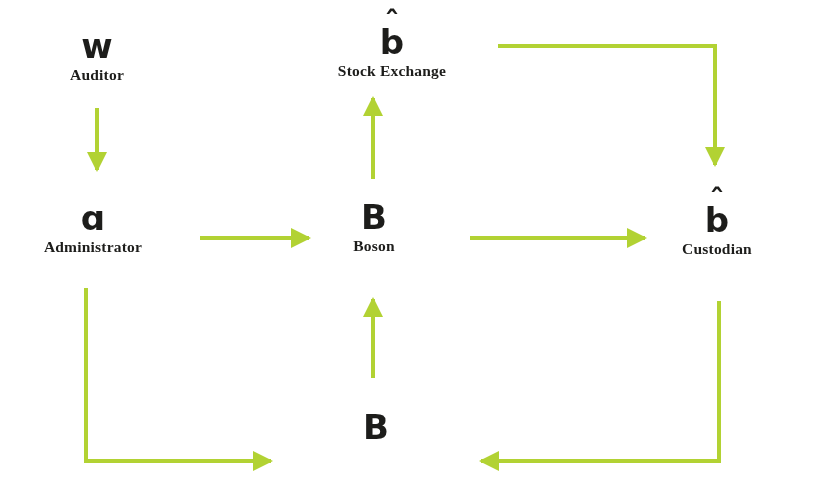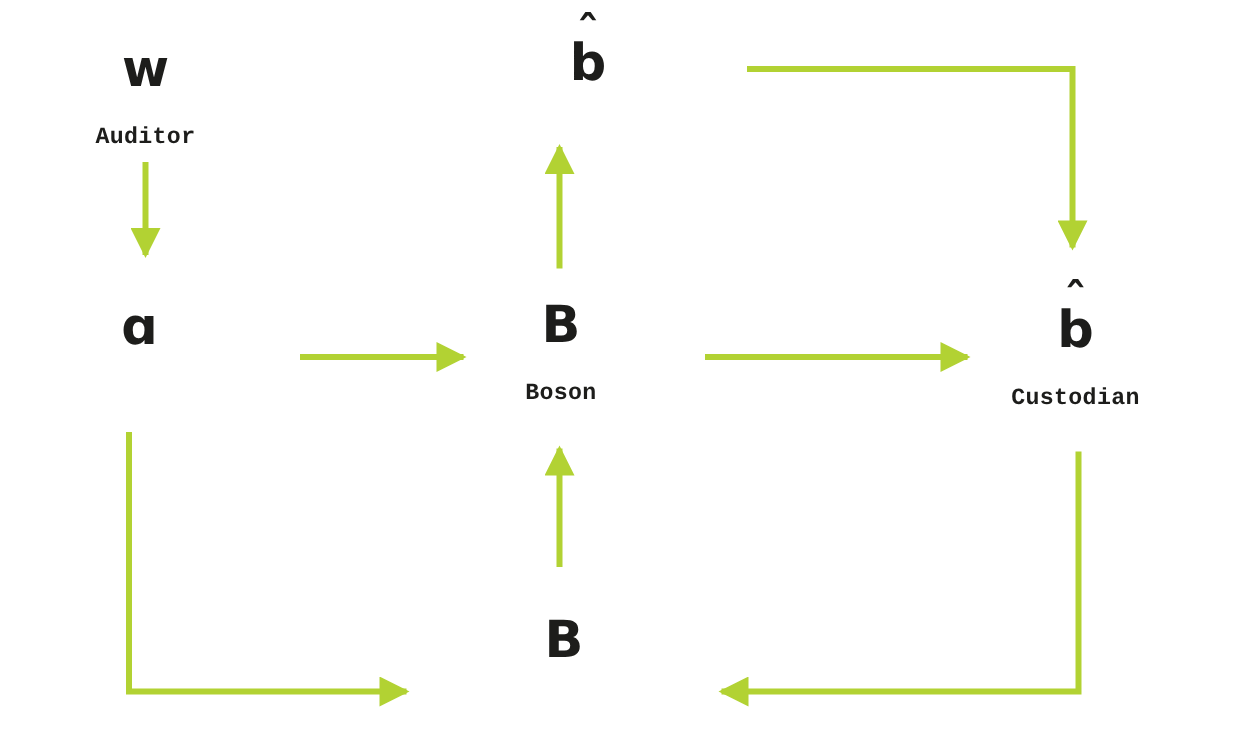--- a/index.html
+++ b/index.html
@@ -42,22 +42,22 @@
   .icon-mark {
     position: absolute;
     left: 50%;
     top: -14px;
     transform: translateX(-50%);
     font-size: 30px;
     line-height: 30px;
     color: var(--ink);
   }
   .label {
-    margin-top: 16px;
-    font-family: Liberation Mono, monospace;
+    margin-top: 0;
+    font-family: Liberation Serif, serif;
     font-weight: 700;
     font-size: 15.5px;
     letter-spacing: 0.2px;
     color: var(--ink);
     white-space: nowrap;
   }
   .node-auditor       { left: 97px;  top: 26px;  }
   .node-stock-exchange{ left: 392px; top: 22px;  }
   .node-administrator { left: 93px;  top: 198px; }
   .node-boson         { left: 374px; top: 197px; }
@@ -91,27 +91,29 @@
       <span class="icon-base">w</span>
     </span>
     <span class="label">Auditor</span>
   </div>
 
   <div class="node node-stock-exchange">
     <span class="icon">
       <span class="icon-mark">ˆ</span>
       <span class="icon-base">b</span>
     </span>
+    <span class="label">Stock Exchange</span>
   </div>
 
   <div class="node node-administrator">
     <span class="icon">
       <span class="icon-mark"></span>
       <span class="icon-base">ɑ</span>
     </span>
+    <span class="label">Administrator</span>
   </div>
 
   <div class="node node-boson">
     <span class="icon">
       <span class="icon-mark"></span>
       <span class="icon-base">B</span>
     </span>
     <span class="label">Boson</span>
   </div>
 

